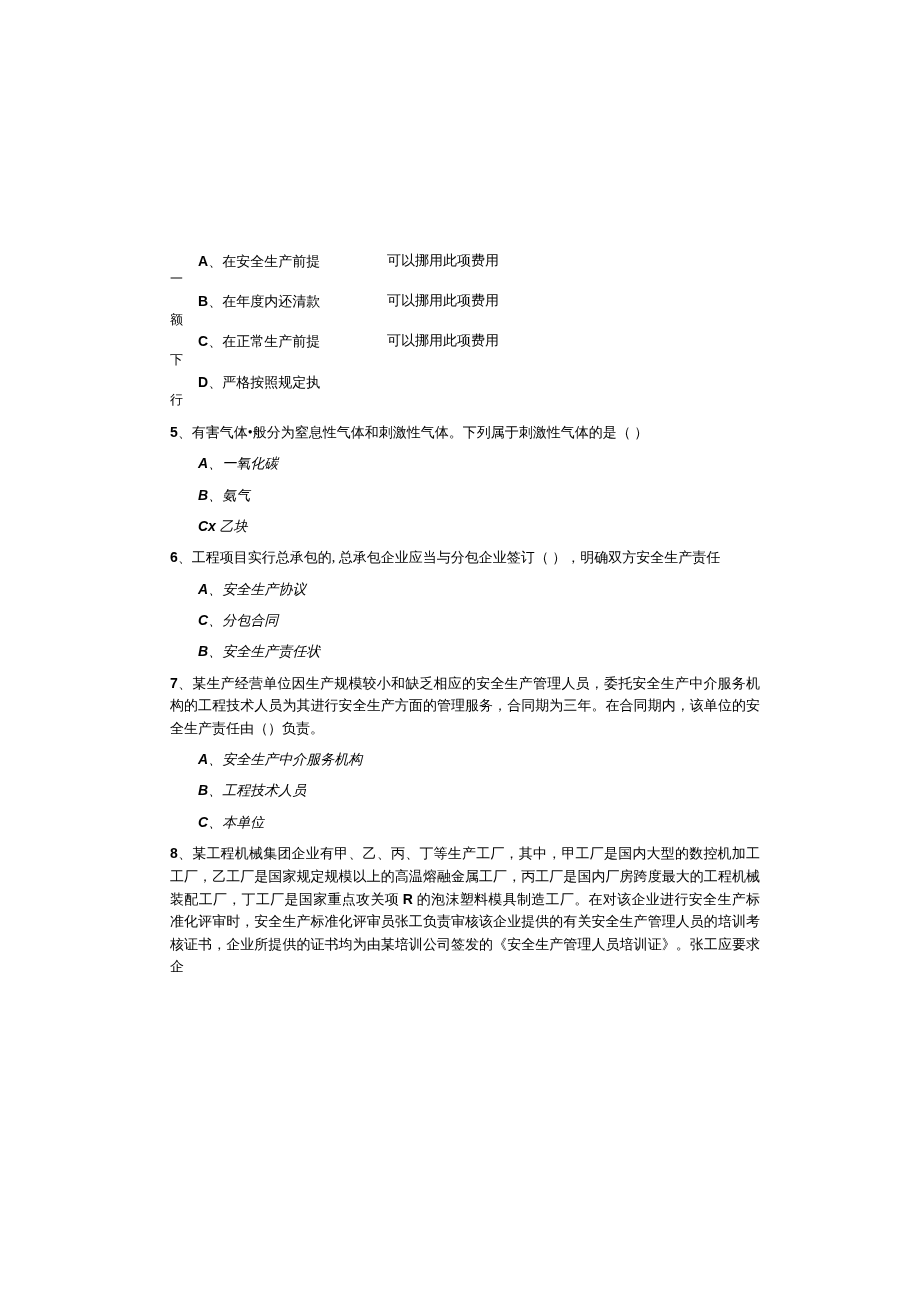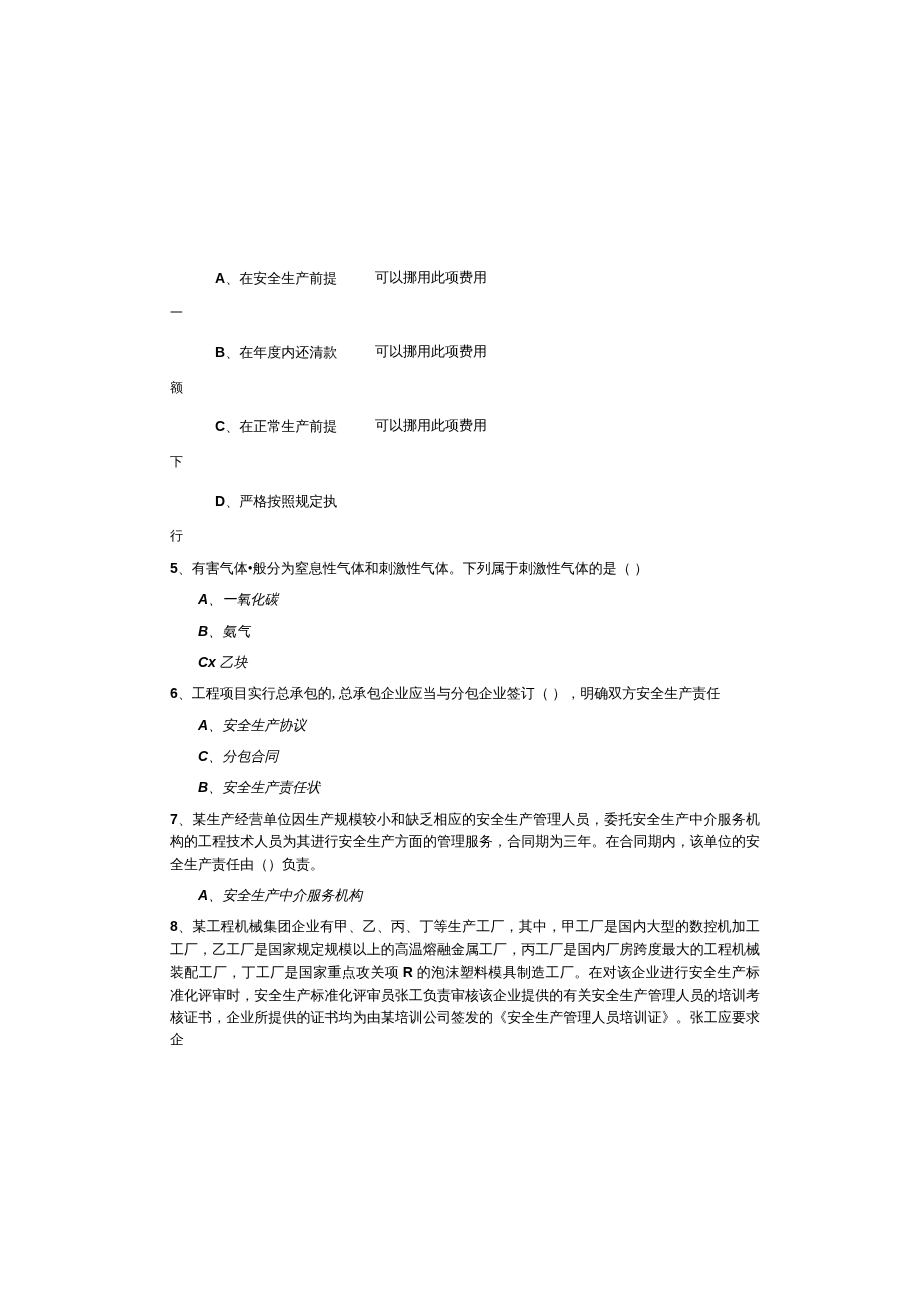--- a/index.html
+++ b/index.html
@@ -15,21 +15,22 @@
     line-height: 1.6;
     padding: 250px 160px 180px 170px;
     box-sizing: border-box;
   }
   .option-grid {
     margin-left: 28px;
     margin-bottom: 10px;
   }
   .option-grid .row {
     display: flex;
-    margin: 17px;
+    margin: 0;
+    gap: 29px;
   }
   .option-grid .cell-left {
     width: 160px;
   }
   .option-grid .cell-right {
     flex: 1;
   }
   .option-grid .sub {
     font-size: 13px;
     margin-top: -4px;
@@ -90,15 +91,17 @@
 <div class="stem"><span class="num">6</span><span>、工程项目实行总承包的, 总承包企业应当与分包企业签订（      ），明确双方安全生产责任</span></div>
 <div class="options">
   <div class="option"><span class="bold">A</span><span>、安全生产协议</span></div>
   <div class="option"><span class="bold">C</span><span>、分包合同</span></div>
   <div class="option"><span class="bold">B</span><span>、安全生产责任状</span></div>
 </div>
 
 <div class="stem"><span class="num">7</span><span>、某生产经营单位因生产规模较小和缺乏相应的安全生产管理人员，委托安全生产中介服务机构的工程技术人员为其进行安全生产方面的管理服务，合同期为三年。在合同期内，该单位的安全生产责任由（）负责。</span></div>
 <div class="options">
   <div class="option"><span class="bold">A</span><span>、安全生产中介服务机构</span></div>
+  <div class="option"><span class="bold">B</span><span>、工程技术人员</span></div>
+  <div class="option"><span class="bold">C</span><span>、本单位</span></div>
 </div>
 
 <div class="stem"><span class="num">8</span><span>、某工程机械集团企业有甲、乙、丙、丁等生产工厂，其中，甲工厂是国内大型的数控机加工工厂，乙工厂是国家规定规模以上的高温熔融金属工厂，丙工厂是国内厂房跨度最大的工程机械装配工厂，丁工厂是国家重点攻关项 </span><span class="bold">R</span><span> 的泡沫塑料模具制造工厂。在对该企业进行安全生产标准化评审时，安全生产标准化评审员张工负责审核该企业提供的有关安全生产管理人员的培训考核证书，企业所提供的证书均为由某培训公司签发的《安全生产管理人员培训证》。张工应要求企</span></div>
 
 </body></html>

